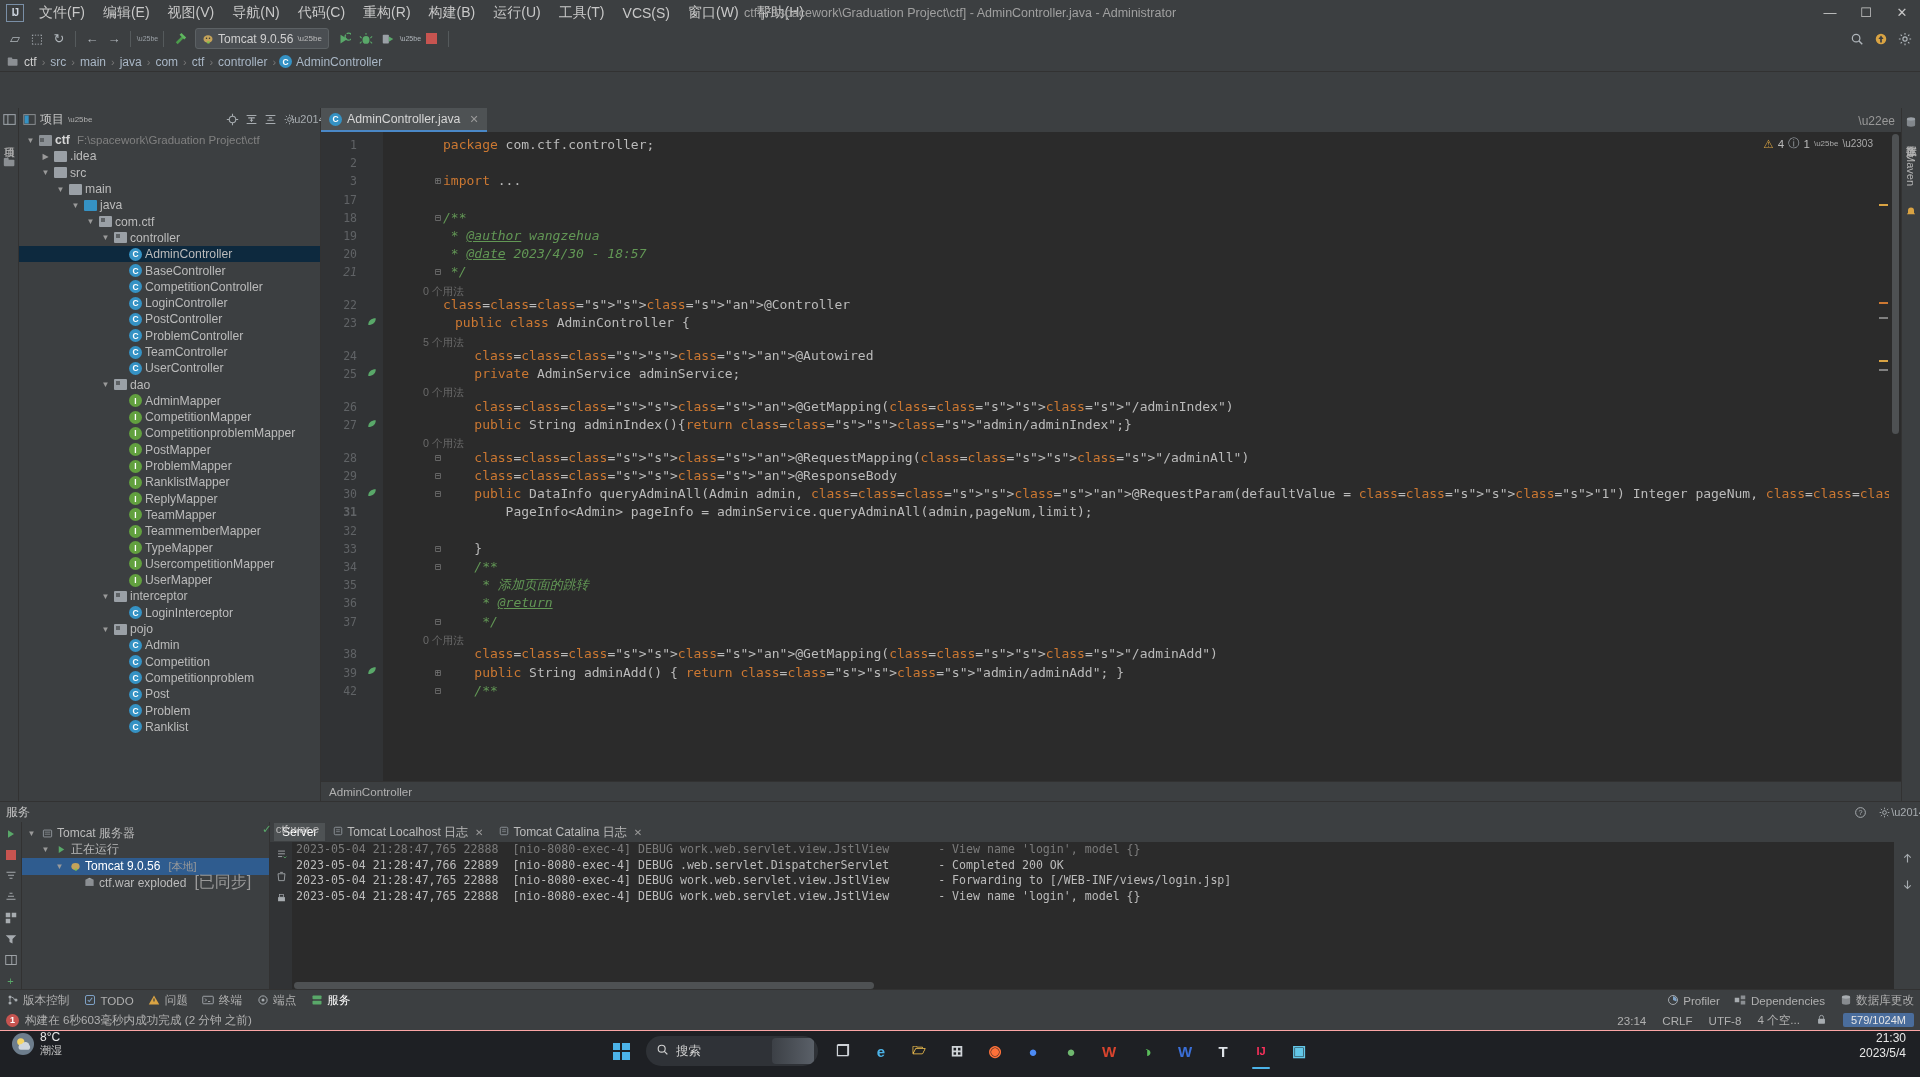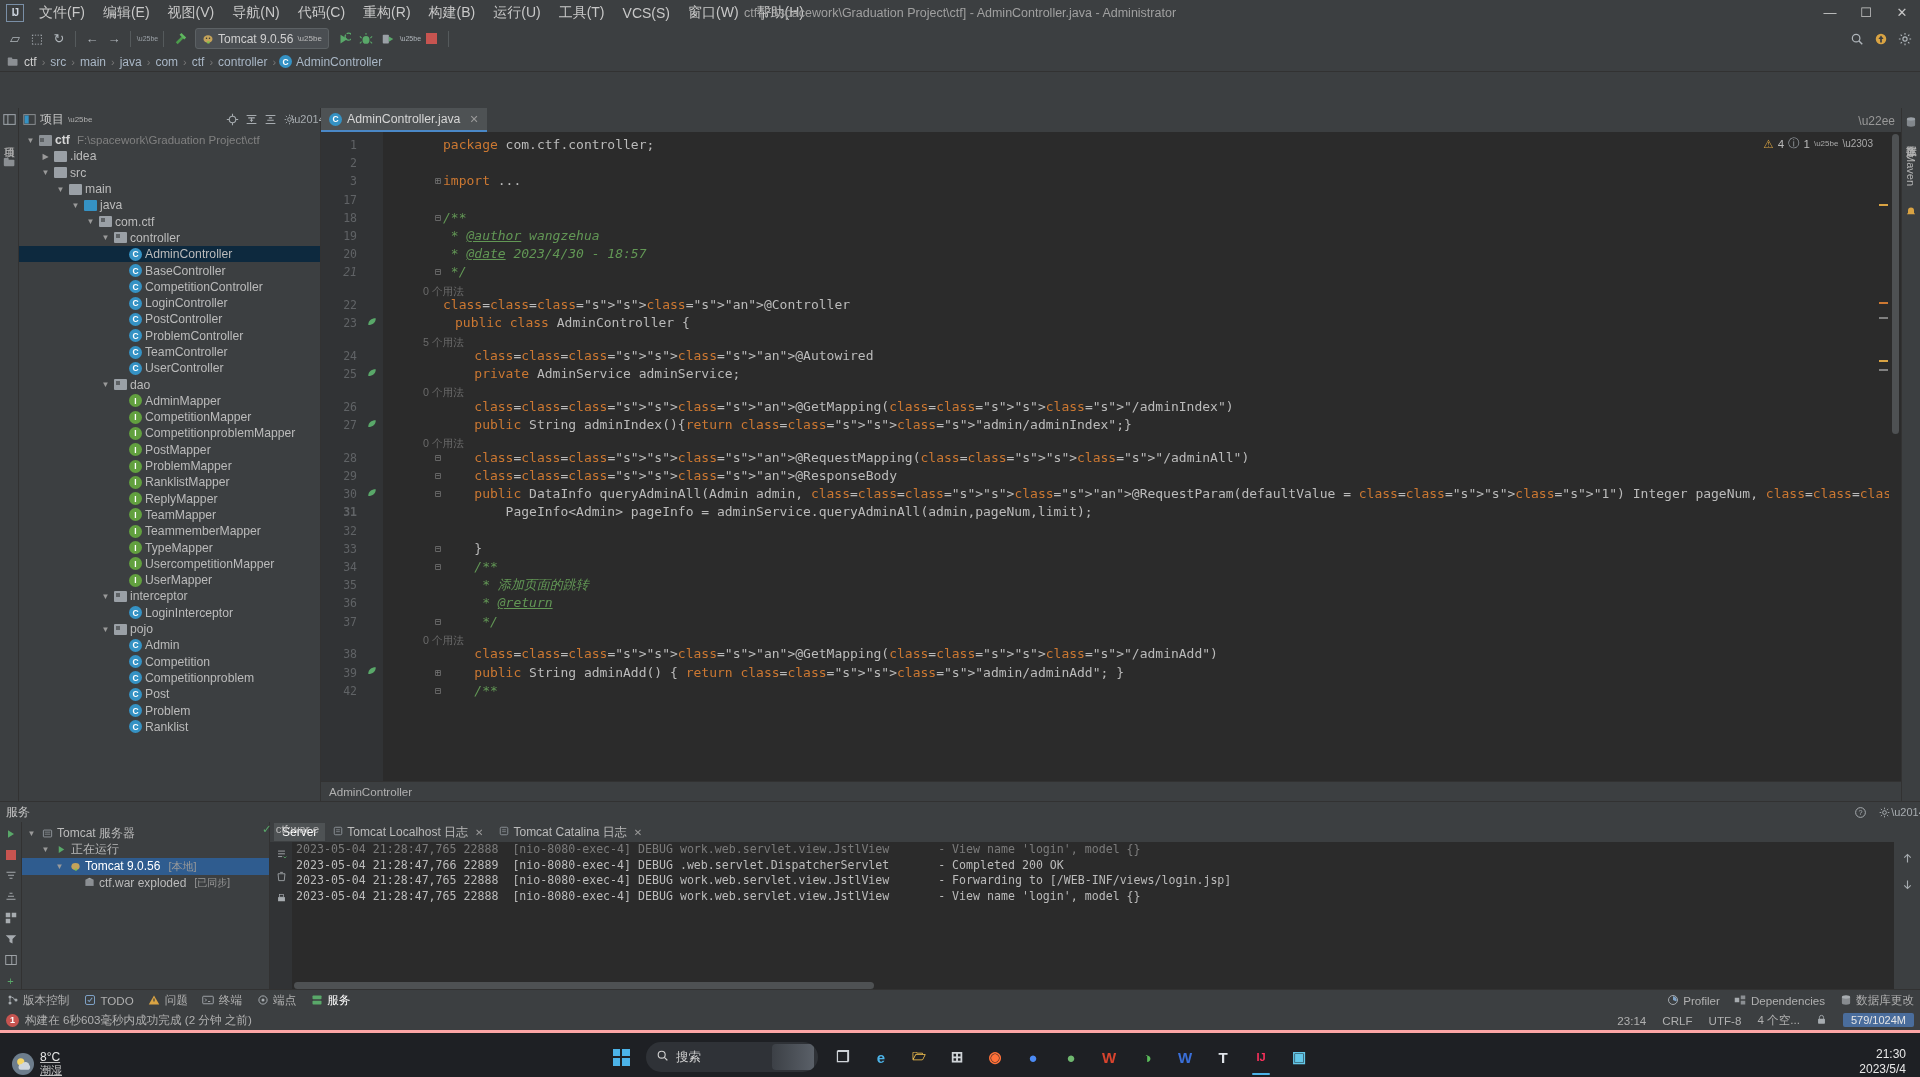--- a/index.html
+++ b/index.html
@@ -207,23 +207,22 @@
     height:20px; flex:0 0 20px; background:#3c3f41; display:flex; align-items:center;
     padding:0 6px; gap:6px; font-size:11.6px; color:#b0b0b0;
   }
   .err-badge {
     width:13px;height:13px;border-radius:50%;background:#c75450;color:#fff;font-size:9px;
     display:flex;align-items:center;justify-content:center; font-weight:bold;
   }
 
   
   .taskbar {
-    flex:0 0 47px; background:#1e2024; display:flex; align-items:flex-end; position:relative;
-    border-top:3px solid #fca5a5;
-    text-decoration:underline;
+    flex:0 0 47px; background:#1e2024; display:flex; align-items:flex-start; position:relative;
+    border-top:1px solid #fca5a5;
   }
   .weather { display:flex; align-items:center; gap:6px; padding-left:12px; color:#e8e8e8; font-size:12px; }
   .weather-ico { width:22px; height:22px; border-radius:50%; background:#6d7d8c; display:flex; align-items:center; justify-content:center; font-size:12px;}
   .tb-center { position:absolute; left:50%; transform:translateX(-50%); display:flex; align-items:center; gap:6px;}
   .start-btn { width:38px; height:36px; display:flex; align-items:center; justify-content:center;}
   .win-sq { width:17px; height:17px; display:grid; grid-template-columns:1fr 1fr; grid-template-rows:1fr 1fr; gap:1.6px;}
   .win-sq i { background:#4cb3e8; display:block; }
   .search-pill {
     width:172px; height:30px; background:#2f3237; border-radius:16px;
     display:flex; align-items:center; gap:7px; padding:0 10px; color:#cfcfcf; font-size:12.5px;
@@ -917,21 +916,21 @@
           </div>
           <div class="svc-node" style="padding-left: 46px;">
             <span class="arrow"></span>
             <span style="width: 12px; height: 12px; display: flex; align-items: center; justify-content: center;">
               <svg width="11" height="11" viewBox="0 0 16 16">
                 <rect x="2" y="4" width="12" height="9" fill="#8b8f93"></rect>
                 <path d="M2 4 L8 1 L14 4" fill="#a7acb0"></path>
               </svg>
             </span>
             <span>ctf.war exploded</span>
-            <span style="color: rgb(154, 154, 154); margin-left: 4px; font-size: 10px;">[已同步]</span>
+            <span style="color: rgb(154, 154, 154); margin-left: 4px; font-size: 16px;">[已同步]</span>
           </div>
         </div>
 
       <div class="svc-right">
         <div class="log-tabs" id="logtabs">
             <div class="log-tab active">
               <span>Server</span>
             </div>
             <div class="log-tab">
               <span><svg width="10" height="10" viewBox="0 0 16 16">

